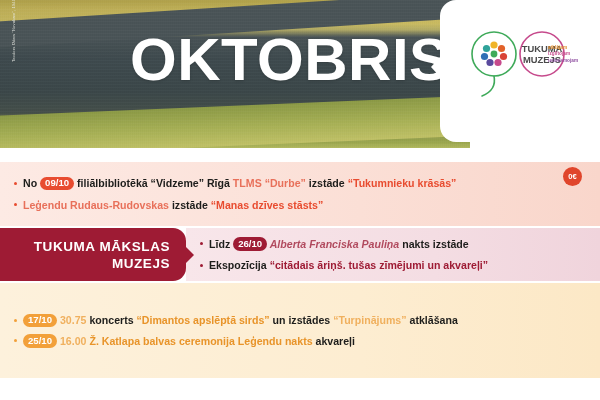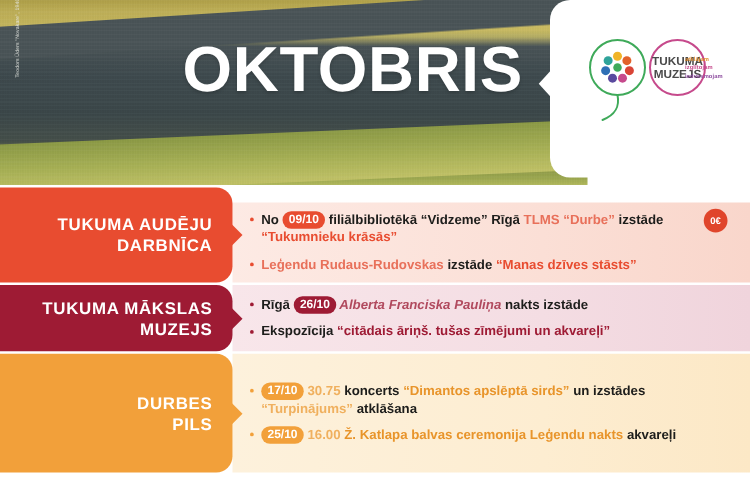--- a/index.html
+++ b/index.html
@@ -75,27 +75,26 @@
     line-height: 5.4px;
     letter-spacing: .12px;
     color: #e6e8e2;
     white-space: nowrap;
     text-align: left;
     opacity: .92;
   }
   .month-title {
     position: absolute;
     left: 130px; top: 30px;
-    font-size: 51px;
+    font-size: 60px;
     font-weight: 700;
     letter-spacing: 0.5px;
     color: #ffffff;
     line-height: 1;
     text-shadow: 0 1px 3px rgba(0,0,0,.18);
-    margin-left: 16px;
   }
 
   
   .logo-panel {
     position: absolute;
     right: 0; top: 0;
     width: 160px; height: 142px;
     background: #ffffff;
     border-top-left-radius: 16px;
     border-bottom-left-radius: 16px;
@@ -282,25 +281,20 @@
         <span class="tg1">atklājam</span>
         <span class="tg2">izglītojam</span>
         <span class="tg3">iedvesmojam</span>
       </div>
     </div>
   </div>
 
   <div class="hr-line"></div>
 
   <div class="section s1" style="height:76px;">
-    <div class="sec-tab">
-      <span class="notch"></span>
-      <span class="lbl">TUKUMA AUDĒJU</span>
-      <span class="lbl">DARBNĪCA</span>
-    </div>
     <div class="sec-body">
       <div class="bullet-row">
         <span class="dot"></span>
         <span class="btext">
           <span class="dark">No </span><span class="datepill">09/10</span><span class="dark"> filiālbibliotēkā “Vidzeme” Rīgā </span><span class="accent">TLMS “Durbe”</span><span class="dark"> izstāde </span><span class="accent2">“Tukumnieku krāsās”</span>
         </span>
       </div>
       <div class="bullet-row">
         <span class="dot"></span>
         <span class="btext">
@@ -316,40 +310,35 @@
   <div class="section s2" style="height:53px;">
     <div class="sec-tab">
       <span class="notch"></span>
       <span class="lbl">TUKUMA MĀKSLAS</span>
       <span class="lbl">MUZEJS</span>
     </div>
     <div class="sec-body">
       <div class="bullet-row">
         <span class="dot"></span>
         <span class="btext">
-          <span class="dark">Rīgā </span><span class="datepill">26/10</span><span class="accent">  Alberta Franciska Pauliņa</span><span class="dark"> nakts izstāde</span>
+          <span class="dark">Līdz </span><span class="datepill">26/10</span><span class="accent">  Alberta Franciska Pauliņa</span><span class="dark"> nakts izstāde</span>
         </span>
       </div>
       <div class="bullet-row">
         <span class="dot"></span>
         <span class="btext">
           <span class="dark">Ekspozīcija </span><span class="accent2">“citādais āriņš. tušas zīmējumi un akvareļi”</span>
         </span>
       </div>
     </div>
   </div>
 
   <div class="hr-line"></div>
 
   <div class="section s3" style="height:95px;">
-    <div class="sec-tab">
-      <span class="notch"></span>
-      <span class="lbl">DURBES</span>
-      <span class="lbl">PILS</span>
-    </div>
     <div class="sec-body">
       <div class="bullet-row">
         <span class="dot"></span>
         <span class="btext">
           <span class="datepill">17/10</span><span class="accent"> 30.75 </span><span class="dark">koncerts </span><span class="accent2">“Dimantos apslēptā sirds”</span><span class="dark"> un izstādes </span><span class="accent">“Turpinājums”</span><span class="dark"> atklāšana</span>
         </span>
       </div>
       <div class="bullet-row">
         <span class="dot"></span>
         <span class="btext">

